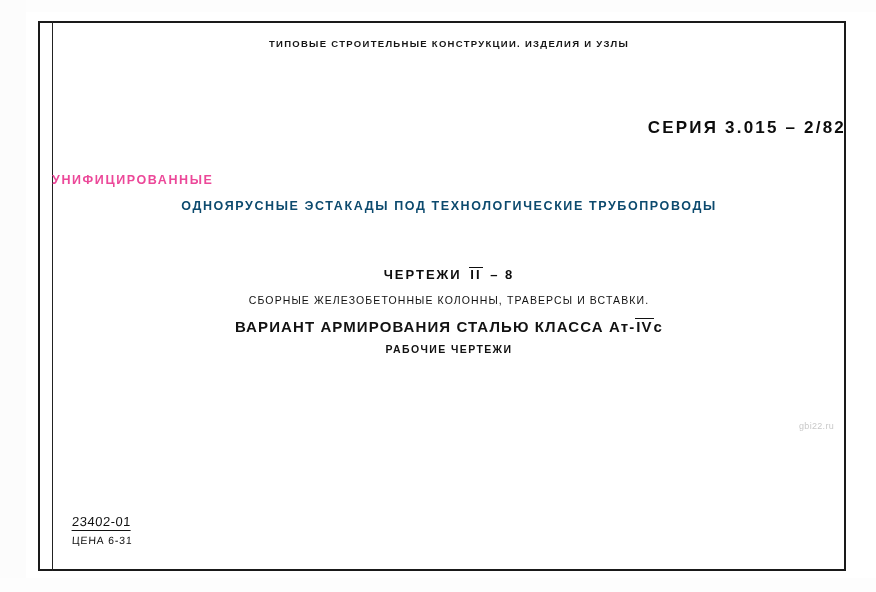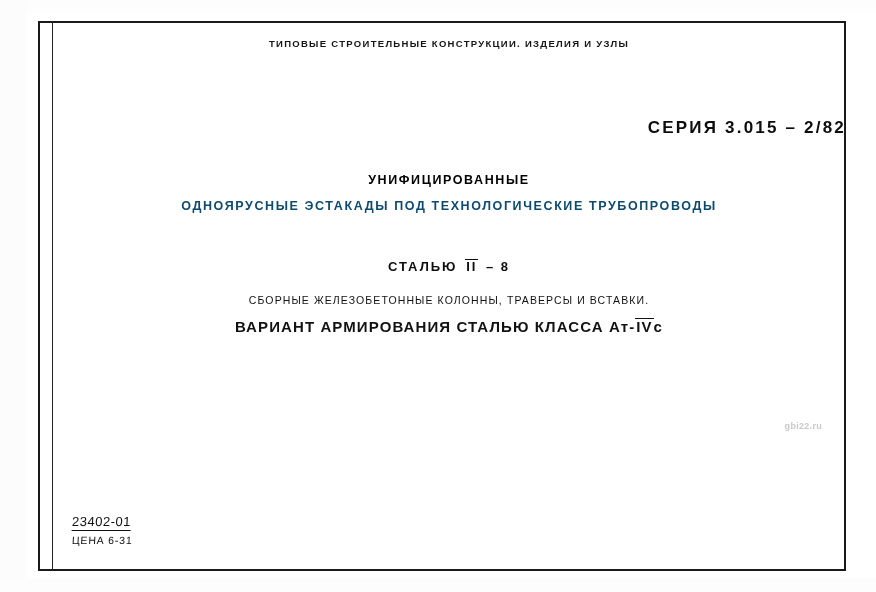--- a/index.html
+++ b/index.html
@@ -79,25 +79,25 @@
     font-size: 17px;
     letter-spacing: 2.2px;
     font-weight: bold;
     color: #0d0d0d;
   }
   .title-1 {
     position: absolute;
     top: 152px;
     left: 0;
     width: 794px;
-    text-align: center;
+    text-align: left;
     font-size: 12.5px;
     letter-spacing: 1.6px;
     font-weight: bold;
-    color: #000000;
+    color: #ec4899;
   }
   .title-2 {
     position: absolute;
     top: 178px;
     left: 0;
     width: 794px;
     text-align: center;
     font-size: 12.5px;
     letter-spacing: 1.6px;
     font-weight: bold;
@@ -110,21 +110,21 @@
     width: 794px;
     text-align: center;
     font-size: 13px;
     letter-spacing: 2px;
     font-weight: bold;
     color: #0d0d0d;
   }
   .issue-line .roman {
     border-top: 1.4px solid #0d0d0d;
     padding: 0 1px;
-    margin: 0 2px;
+    margin: 8px 2px;
     display: inline-block;
     line-height: 1.05;
   }
   .sub-1 {
     position: absolute;
     top: 273px;
     left: 0;
     width: 794px;
     text-align: center;
     font-size: 10.5px;
@@ -156,25 +156,24 @@
     width: 794px;
     text-align: center;
     font-size: 10.5px;
     letter-spacing: 1.4px;
     font-weight: bold;
     color: #121212;
   }
   .watermark {
     position: absolute;
     top: 400px;
-    right: 24px;
+    right: 12px;
     font-size: 9px;
     color: #c9c9c9;
     letter-spacing: 0.3px;
-    font-weight: bold;
   }
   .stamp {
     position: absolute;
     left: 20px;
     top: 491px;
     font-family: "Liberation Sans", sans-serif;
   }
   .stamp-code {
     font-size: 13px;
     letter-spacing: 0.5px;
@@ -208,31 +207,32 @@
 
     <div class="header-line">ТИПОВЫЕ  СТРОИТЕЛЬНЫЕ  КОНСТРУКЦИИ.  ИЗДЕЛИЯ  И  УЗЛЫ</div>
 
     <div class="series-line">СЕРИЯ  3.015 – 2/82</div>
 
     <div class="title-1">УНИФИЦИРОВАННЫЕ</div>
 
     <div class="title-2">ОДНОЯРУСНЫЕ  ЭСТАКАДЫ  ПОД  ТЕХНОЛОГИЧЕСКИЕ  ТРУБОПРОВОДЫ</div>
 
     <div class="issue-line">
-      <span>СТАЛЬЮ</span>
+      <span>ЧЕРТЕЖИ</span>
       <span class="roman">II</span>
       <span>– 8</span>
     </div>
 
     <div class="sub-1">СБОРНЫЕ ЖЕЛЕЗОБЕТОННЫЕ  КОЛОННЫ, ТРАВЕРСЫ И ВСТАВКИ.</div>
 
     <div class="sub-2">
       <span>ВАРИАНТ  АРМИРОВАНИЯ   СТАЛЬЮ  КЛАССА  Ат-</span><span class="roman-sm">IV</span><span>с</span>
     </div>
 
+    <div class="sub-3">РАБОЧИЕ  ЧЕРТЕЖИ</div>
 
     <div class="watermark">gbi22.ru</div>
 
     <div class="stamp">
       <div class="stamp-code">23402-01</div>
       <div class="stamp-price">ЦЕНА  6-31</div>
     </div>
 
   </div>
 </div>

